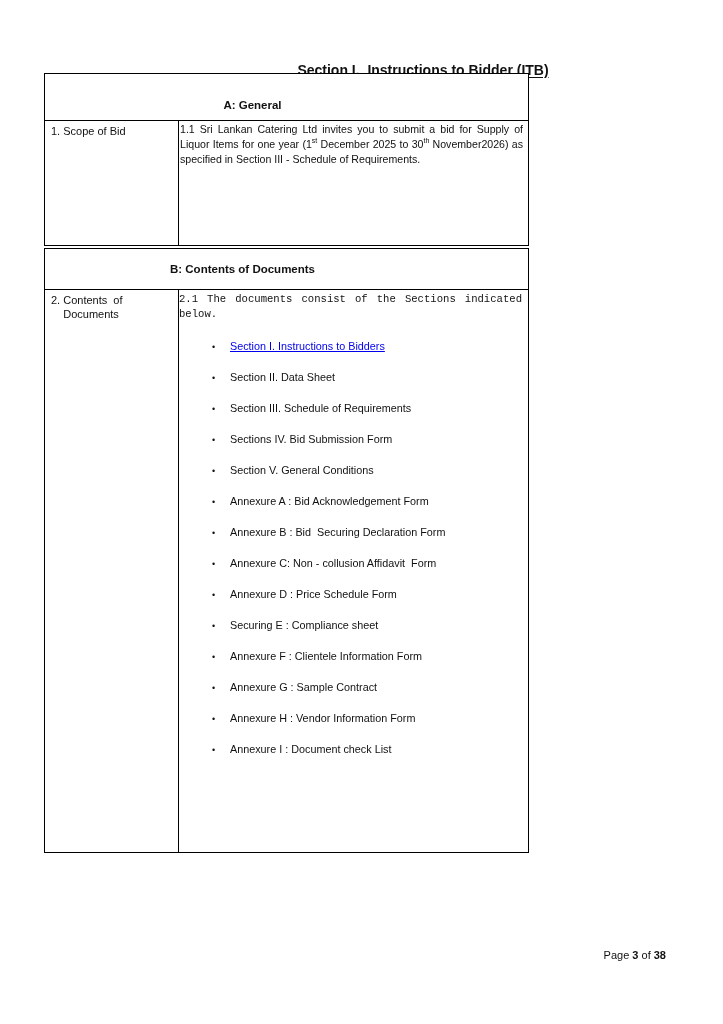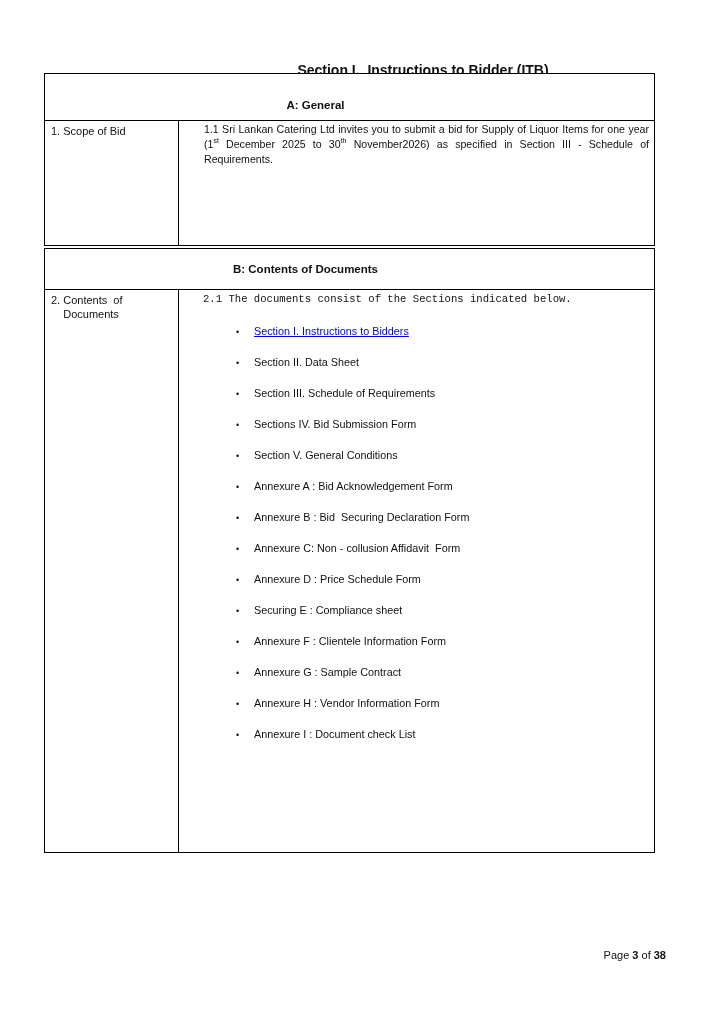--- a/index.html
+++ b/index.html
@@ -16,36 +16,36 @@
     top: 42px; left: 423px;
     transform: translateX(-50%);
     font-size: 14px; font-weight: bold;
     text-decoration: underline;
     text-underline-offset: 2px;
     white-space: pre-wrap;
     margin-top: 20px;
   }
   .doc-table {
     position: absolute;
-    left: 44px; width: 611px;
+    left: 44px; width: 485px;
     border: 1px solid #000;
     box-sizing: border-box;
     background: #fff;
   }
   .tableA { top: 73px; }
   .tableB { top: 248px; }
   .thead {
     display: flex; align-items: center; justify-content: center;
     font-weight: bold; font-size: 11.5px;
     border-bottom: 1px solid #000;
     box-sizing: border-box;
   }
   .tableA .thead { height: 47px; padding-top: 15px; padding-right: 68px; }
   .tableB .thead { height: 41px; padding-right: 88px; }
-  .trow { display: grid; grid-template-columns: 134px 1fr; gap: 24px; }
+  .trow { display: grid; grid-template-columns: 134px 1fr; }
   .tableA .trow { height: 124px; }
   .tableB .trow { height: 562px; }
   .cell-label {
     border-right: 1px solid #000;
     box-sizing: border-box;
     padding: 3px 4px 0 6px;
     font-size: 11px; line-height: 14px;
     white-space: pre-wrap;
   }
   .cell-body {

